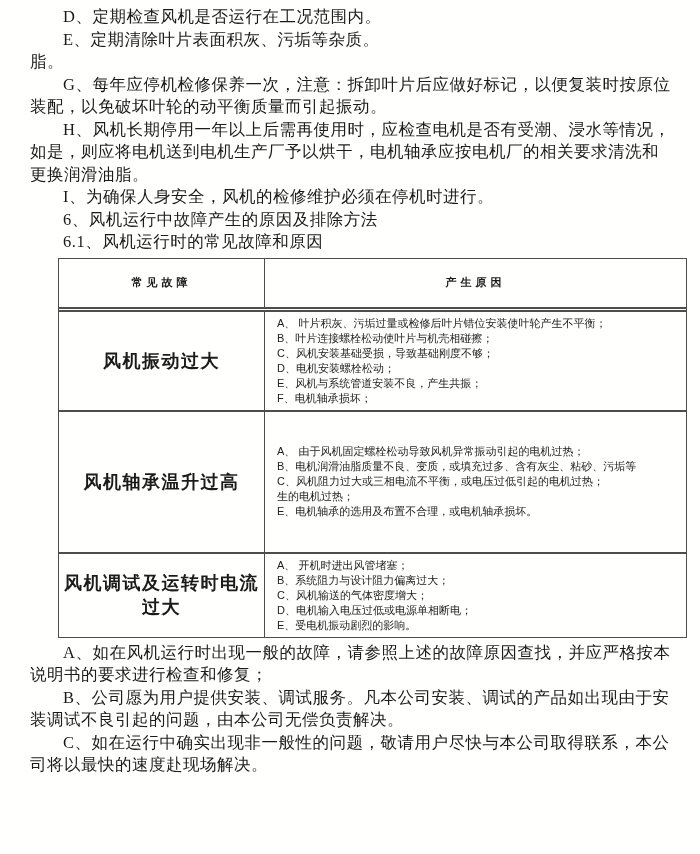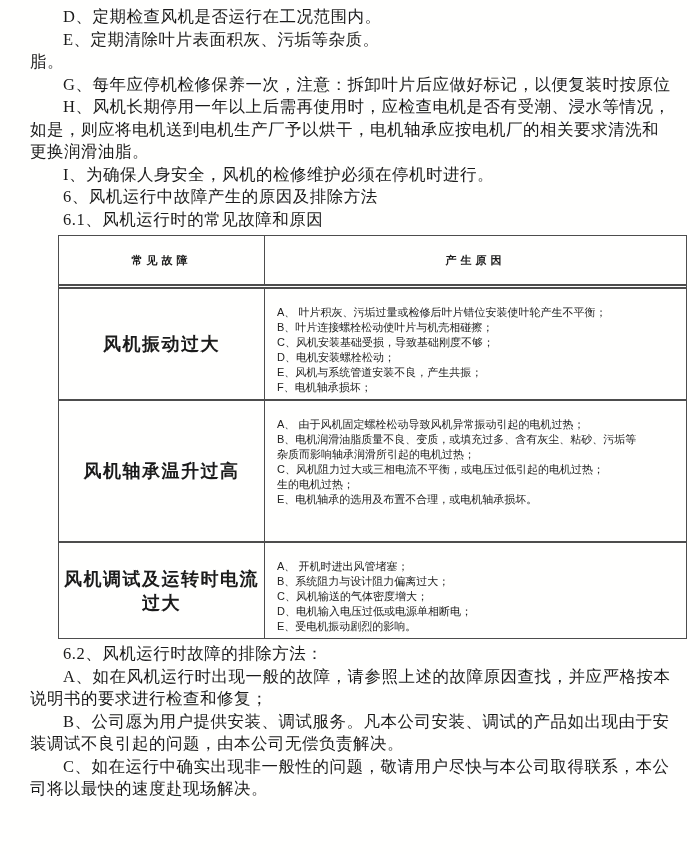--- a/index.html
+++ b/index.html
@@ -61,22 +61,22 @@
     font-family: "Liberation Sans", "DejaVu Sans", sans-serif;
     font-size: 18px;
     font-weight: 600;
     letter-spacing: 1.5px;
     text-align: center;
   }
   .t-row .cause-cell {
     flex: 1;
     display: flex;
     flex-direction: column;
-    justify-content: flex-start;
-    padding: 16px 6px 4px 12px;
+    justify-content: center;
+    padding: 4px 6px 4px 12px;
   }
   .cause-line {
     font-family: "Liberation Sans", "DejaVu Sans", sans-serif;
     font-size: 11px;
     line-height: 15px;
     white-space: nowrap;
     overflow: hidden;
     color: #222;
   }
   .row-1 { min-height: 95px; }
@@ -95,20 +95,21 @@
       <div class="line ind">D、定期检查风机是否运行在工况范围内。</div>
 
       <div class="line ind">E、定期清除叶片表面积灰、污垢等杂质。</div>
 
 
       <div class="line">脂。</div>
 
 
       <div class="line ind">G、每年应停机检修保养一次，注意：拆卸叶片后应做好标记，以便复装时按原位</div>
 
+      <div class="line">装配，以免破坏叶轮的动平衡质量而引起振动。</div>
 
       <div class="line ind">H、风机长期停用一年以上后需再使用时，应检查电机是否有受潮、浸水等情况，</div>
 
       <div class="line">如是，则应将电机送到电机生产厂予以烘干，电机轴承应按电机厂的相关要求清洗和</div>
 
       <div class="line">更换润滑油脂。</div>
 
       <div class="line ind">I、为确保人身安全，风机的检修维护必须在停机时进行。</div>
 
       <div class="line ind">6、风机运行中故障产生的原因及排除方法</div>
@@ -141,21 +142,20 @@
     </div>
 
     <div class="t-row row-2">
       <div class="fault-cell">风机轴承温升过高</div>
       <div class="cause-cell">
 
           <div class="cause-line">A、 由于风机固定螺栓松动导致风机异常振动引起的电机过热；</div>
 
           <div class="cause-line">B、电机润滑油脂质量不良、变质，或填充过多、含有灰尘、粘砂、污垢等</div>
 
-          <div class="cause-line">杂质而影响轴承润滑所引起的电机过热；</div>
 
           <div class="cause-line">C、风机阻力过大或三相电流不平衡，或电压过低引起的电机过热；</div>
 
 
           <div class="cause-line">生的电机过热；</div>
 
           <div class="cause-line">E、电机轴承的选用及布置不合理，或电机轴承损坏。</div>
         </div>
     </div>
 
@@ -171,21 +171,20 @@
 
           <div class="cause-line">D、电机输入电压过低或电源单相断电；</div>
 
           <div class="cause-line">E、受电机振动剧烈的影响。</div>
         </div>
     </div>
   </div>
 
   <div class="body-lines bottom-lines">
 
-      <div class="line ind">6.2、风机运行时故障的排除方法：</div>
 
       <div class="line ind">A、如在风机运行时出现一般的故障，请参照上述的故障原因查找，并应严格按本</div>
 
       <div class="line">说明书的要求进行检查和修复；</div>
 
       <div class="line ind">B、公司愿为用户提供安装、调试服务。凡本公司安装、调试的产品如出现由于安</div>
 
       <div class="line">装调试不良引起的问题，由本公司无偿负责解决。</div>
 
       <div class="line ind">C、如在运行中确实出现非一般性的问题，敬请用户尽快与本公司取得联系，本公</div>

